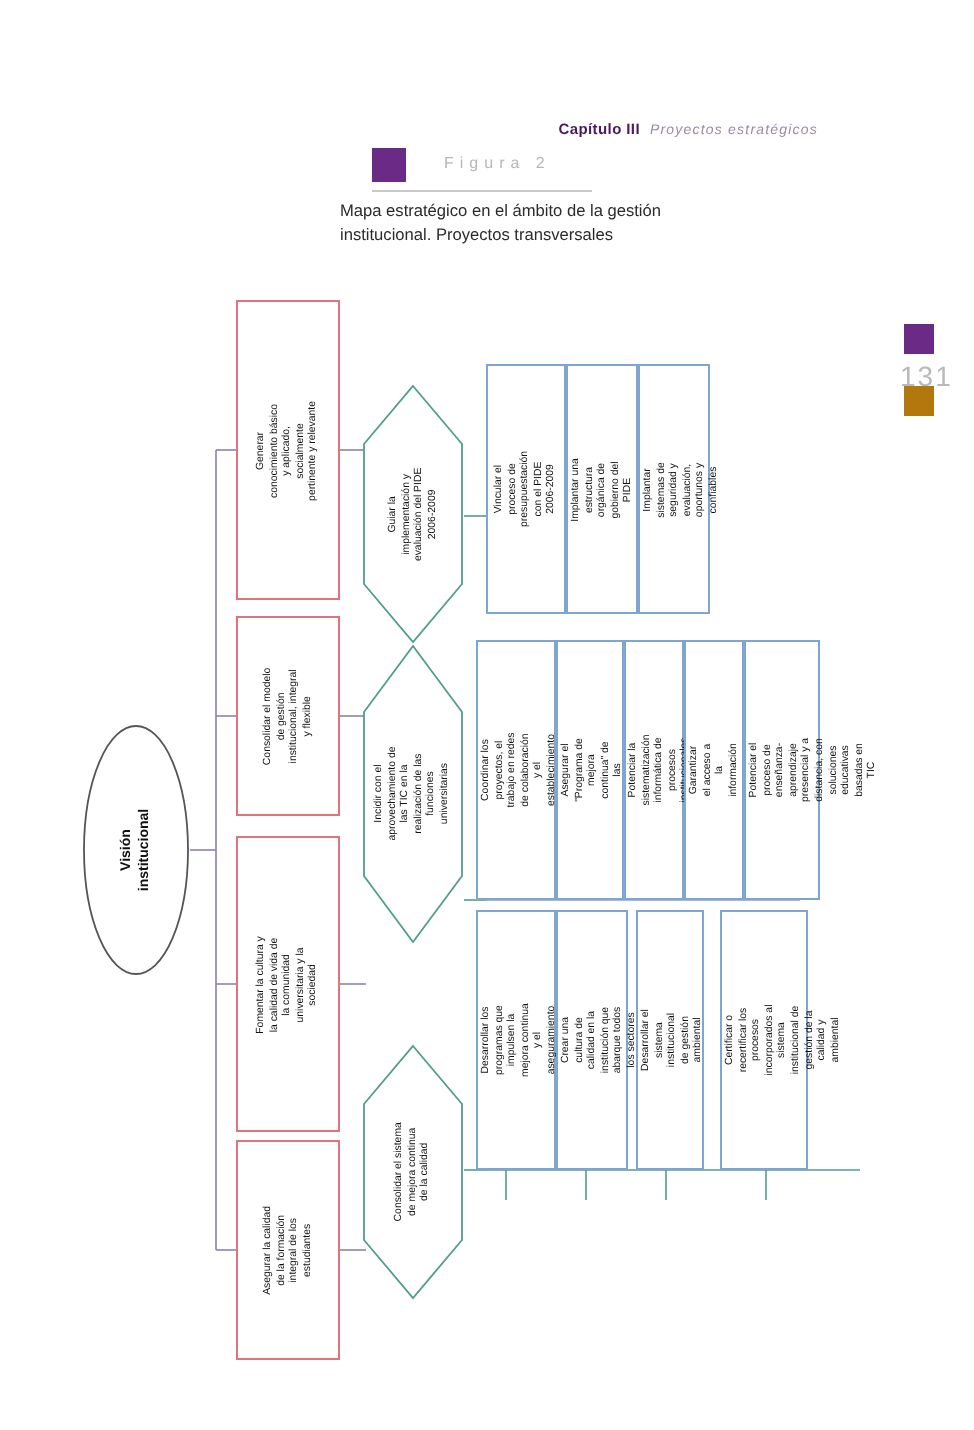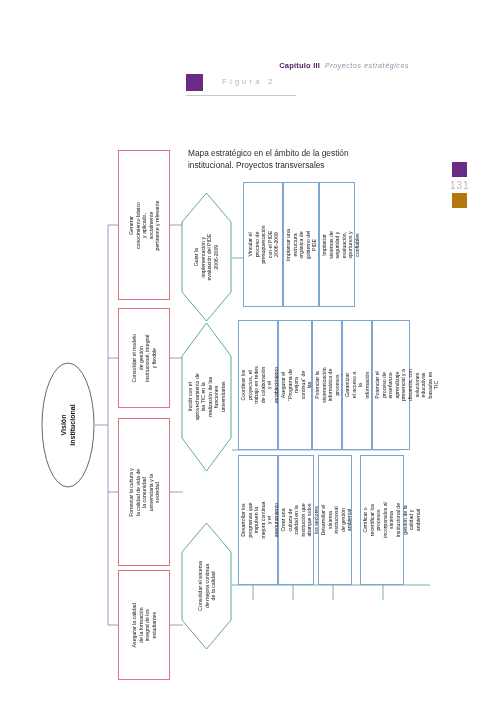--- a/index.html
+++ b/index.html
@@ -13,25 +13,25 @@
   
   .hdr{position:absolute;left:0;top:54px;width:487px;text-align:right;padding-right:78px;box-sizing:border-box;}
   .hdr .cap{font-size:7.5px;font-weight:bold;color:#4a1a5e;letter-spacing:.2px;}
   .hdr .sub{font-size:7px;font-style:italic;color:#9b8aa6;letter-spacing:.6px;margin-left:5px;}
 
   
   .fig-sq{position:absolute;left:186px;top:74px;width:17px;height:17px;background:#6b2a86;}
   .fig-label{position:absolute;left:222px;top:77px;font-size:8px;letter-spacing:3px;color:#b7b7b7;}
   .fig-rule{position:absolute;left:186px;top:95px;width:110px;height:1px;background:#c9c9c9;}
 
-  .fig-title{position:absolute;left:188px;top:100px;width:200px;font-size:8.3px;line-height:11.5px;color:#2b2b2b;margin-top:48px;}
+  .fig-title{position:absolute;left:170px;top:100px;width:200px;font-size:8.3px;line-height:11.5px;color:#2b2b2b;}
 
   
   .pm-purple{position:absolute;left:452px;top:162px;width:15px;height:15px;background:#6b2a86;}
-  .pm-num{position:absolute;left:450px;top:180px;font-size:10px;color:#b9b9b9;letter-spacing:1px;}
+  .pm-num{position:absolute;left:450px;top:180px;font-size:14px;color:#b9b9b9;letter-spacing:1px;}
   .pm-gold{position:absolute;left:452px;top:193px;width:15px;height:15px;background:#b3780d;}
 
   
   .diagram{position:absolute;left:0;top:130px;width:487px;height:560px;}
   svg.lines{position:absolute;left:0;top:0;width:487px;height:560px;}
 
   
   .vbox{
     position:absolute;box-sizing:border-box;background:#fff;
     display:flex;align-items:center;justify-content:center;

